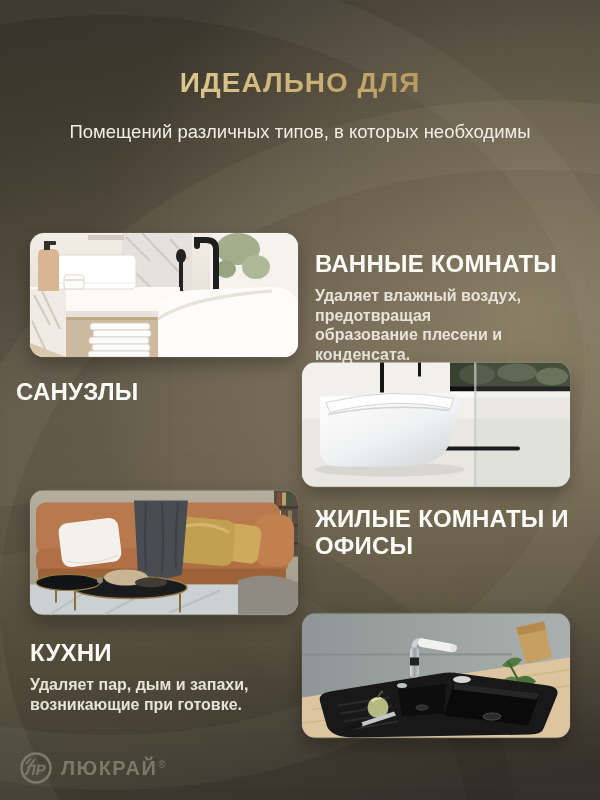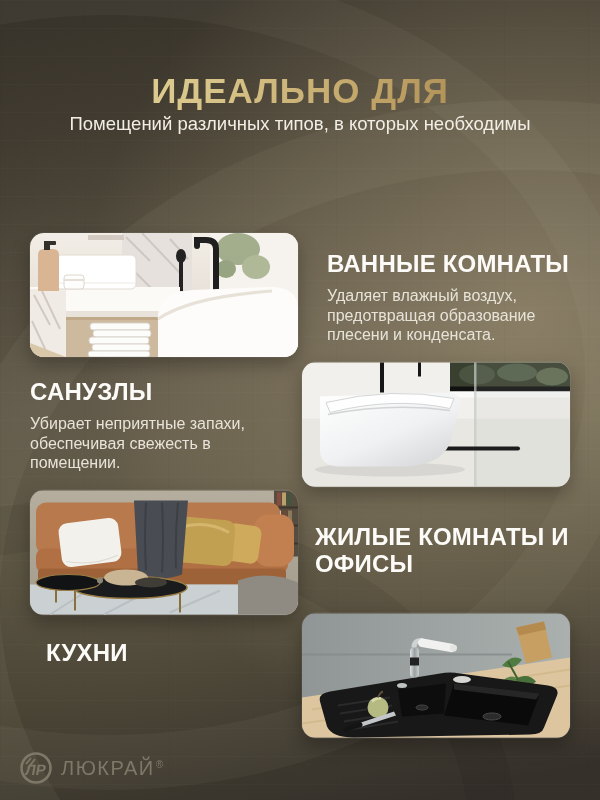--- a/index.html
+++ b/index.html
@@ -12,42 +12,42 @@
   }
   .arc{position:absolute;border-radius:50%;pointer-events:none;}
   .arc1{width:950px;height:720px;left:-420px;top:-40px;border:55px solid rgba(240,230,205,0.045);}
   .arc2{width:1050px;height:860px;right:-520px;top:100px;border:70px solid rgba(240,230,205,0.05);}
   .arc3{width:760px;height:560px;left:-340px;top:500px;border:48px solid rgba(20,16,10,0.07);}
   .texture{position:absolute;inset:0;pointer-events:none;
     background:
       repeating-linear-gradient(180deg, rgba(255,255,255,0.015) 0 1px, rgba(0,0,0,0.0) 1px 28px),
       repeating-linear-gradient(90deg, rgba(0,0,0,0.02) 0 1px, rgba(0,0,0,0.0) 1px 84px);}
   .title{position:absolute;top:48px;left:0;width:600px;text-align:center;
-    font-size:35px;font-weight:700;letter-spacing:1px;
+    font-size:28px;font-weight:700;letter-spacing:1px;
     background:linear-gradient(100deg,#ecdca4 0%,#d6c286 38%,#bb9c60 68%,#8d7140 100%);
     -webkit-background-clip:text;background-clip:text;color:#d3bf82;-webkit-text-fill-color:transparent;}
   .intro{position:absolute;top:110px;left:30px;width:540px;text-align:center;
     color:#f2eee6;font-size:18.5px;line-height:27px;font-weight:400;}
-  .intro div{white-space:nowrap;}
+  .intro div{white-space:nowrap;margin-top:8px;}
   .photo{position:absolute;border-radius:14px;overflow:hidden;
     box-shadow:0 0 0 1px rgba(255,255,255,0.06),0 8px 18px rgba(0,0,0,0.28);}
   .photo svg{display:block;width:100%;height:100%;}
   #photo1{left:30px;top:233px;width:268px;height:124px;}
   #photo2{left:302px;top:362px;width:268px;height:125px;}
   #photo3{left:30px;top:490px;width:268px;height:125px;}
   #photo4{left:302px;top:613px;width:268px;height:125px;}
   .sec{position:absolute;}
   .sec h2{margin:0 0 9px 0;font-size:24px;line-height:27px;color:#fcfbf8;font-weight:700;letter-spacing:0.2px;}
-  .sec p{margin:0;font-size:16px;line-height:19.5px;color:#e8e3d8;font-weight:400;}
-  #text1{left:315px;top:250px;width:262px;margin-left:12px;} #text1 p{width:218px;}
-  #text2{left:30px;top:378px;width:262px;}  #text2 p{width:238px;}
-  #text3{left:315px;top:523px;width:272px;} #text3 p{width:205px;}
-  #text4{left:30px;top:639px;width:262px;margin-left:16px;}  #text4 p{width:235px;}
+  .sec p{margin:0;font-size:16px;line-height:19.5px;color:#e8e3d8;font-weight:700;}
+  #text1{left:315px;top:250px;width:262px;} #text1 p{width:218px;}
+  #text2{left:16px;top:378px;width:262px;}  #text2 p{width:238px;}
+  #text3{left:315px;top:505px;width:272px;} #text3 p{width:205px;}
+  #text4{left:30px;top:639px;width:262px;}  #text4 p{width:235px;}
   .logo{position:absolute;left:18px;top:750px;display:flex;align-items:center;gap:7px;color:#7d7867;}
-  .logo .brand{font-size:20px;font-weight:400;letter-spacing:1.5px;}
+  .logo .brand{font-size:20px;font-weight:700;letter-spacing:1.5px;}
   .logo sup{font-size:10px;font-weight:400;vertical-align:super;margin-left:1px;}
 </style>
 </head>
 <body>
 
 <div class="canvas">
   <div class="arc arc1"></div>
   <div class="arc arc2"></div>
   <div class="arc arc3"></div>
   <div class="texture"></div>
@@ -105,21 +105,20 @@
     </svg>
   </div>
 
   <div class="sec" id="text1">
     <h2>ВАННЫЕ КОМНАТЫ</h2>
     <p>Удаляет влажный воздух, предотвращая образование плесени и конденсата.</p>
   </div>
 
   <div class="sec" id="text2">
     <h2>САНУЗЛЫ</h2>
-    <p>Убирает неприятные запахи, обеспечивая свежесть в помещении.</p>
   </div>
 
   <div class="photo" id="photo2">
     <svg viewBox="0 0 268 124">
       <defs>
         <linearGradient id="g2body" x1="0" y1="0" x2="0.8" y2="1">
           <stop offset="0" stop-color="#ffffff"></stop>
             <stop offset="0.6" stop-color="#f0f1f2"></stop>
             <stop offset="1" stop-color="#d6d8da"></stop>
         </linearGradient>
@@ -197,20 +196,21 @@
       <circle cx="70" cy="90" r="3" fill="#8c8577"></circle>
     </svg>
   </div>
 
   <div class="sec" id="text3">
     <h2>ЖИЛЫЕ КОМНАТЫ И ОФИСЫ</h2>
   </div>
 
   <div class="sec" id="text4">
     <h2>КУХНИ</h2>
+    <p>Удаляет пар, дым и запахи, возникающие при готовке.</p>
   </div>
 
   <div class="photo" id="photo4">
     <svg viewBox="0 0 268 124">
       <defs>
         <linearGradient id="g4chrome" x1="0" y1="0" x2="1" y2="0">
           <stop offset="0" stop-color="#dfe2e3"></stop>
             <stop offset="0.5" stop-color="#9aa1a3"></stop>
             <stop offset="1" stop-color="#c9cdce"></stop>
         </linearGradient>

